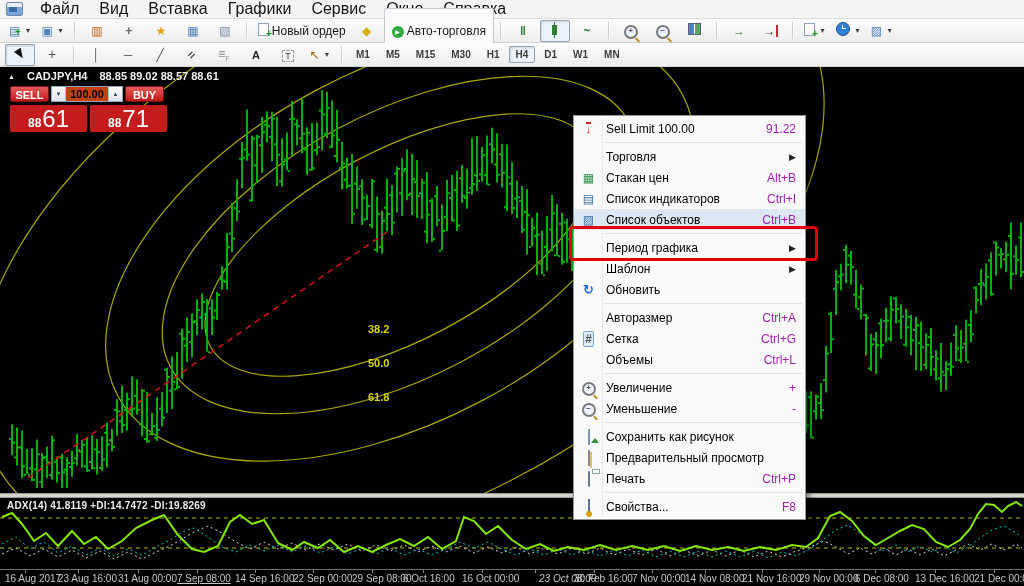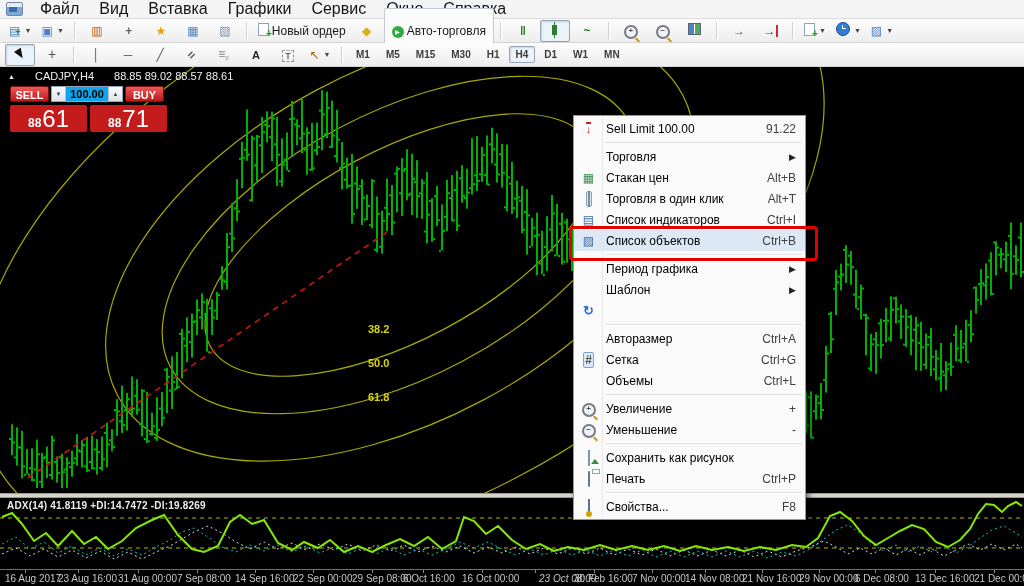--- a/index.html
+++ b/index.html
@@ -47,29 +47,29 @@
   .labelico{border:1px dashed #999;font-size:9px;padding:0 2px;color:#333}
   .shiftico{color:#444;font-weight:bold;border-right:2px solid #c03030;padding-right:1px}
   
   #chart-frame{position:absolute;left:0;top:67px;width:1024px;height:519px;border-left:2px solid #aeaeae;box-sizing:border-box}
   #chart-svg{position:absolute;left:0;top:67px}
   #splitter{position:absolute;left:0;top:493px;width:1024px;height:5px;background:#d8d4cc;
             border-top:1px solid #9a9a9a;border-bottom:1px solid #9a9a9a;box-sizing:border-box}
   #adx-svg{position:absolute;left:0;top:498px}
   #adx-bg{position:absolute;left:0;top:498px;width:1024px;height:71px;background:#000}
   #adx-label{position:absolute;left:7px;top:500px;color:#ececec;font-size:10px;font-weight:bold;z-index:3;letter-spacing:.2px}
-  #chart-header{position:absolute;left:8px;top:70px;z-index:5;color:#f0f0f0;font-size:11px;font-weight:normal;
-                display:flex;align-items:center;gap:20px}
+  #chart-header{position:absolute;left:8px;top:70px;z-index:5;color:#f0f0f0;font-size:11px;font-weight:bold;
+                display:flex;align-items:center;gap:12px}
   #chart-header .arr{font-size:7px;color:#e8e8e8}
   
   #oneclick{position:absolute;left:10px;top:86px;z-index:5;width:160px}
   #oc-row1{display:flex;gap:2px;height:16px}
   .ocbtn{width:39px;background:linear-gradient(#ea5a5a,#bf1717);color:#fff;font-size:11px;font-weight:bold;
          text-align:center;line-height:16px;border:1px solid #7d0f0f;border-radius:2px;box-sizing:border-box}
-  .spin{display:flex;width:72px;border:1px solid #94a6bc;background:#0ea5e9;box-sizing:border-box}
+  .spin{display:flex;width:72px;border:1px solid #94a6bc;background:#c2410c;box-sizing:border-box}
   .spbtn{width:13px;background:linear-gradient(#fafafa,#dde4ec);color:#346;font-size:6px;text-align:center;line-height:14px}
   .spbtn:first-child{border-right:1px solid #b8c2cc}.spbtn:last-child{border-left:1px solid #b8c2cc}
   .spval{flex:1;font-size:11px;font-weight:bold;text-align:center;line-height:14px;color:#000}
   #oc-row2{display:flex;gap:3px;margin-top:3px}
   .quote{width:77px;height:27px;background:#c41c1c;border-radius:2px;color:#fff;display:flex;
          align-items:flex-end;justify-content:center;padding-bottom:1px;box-sizing:border-box}
   .q-small{font-size:12px;font-weight:bold;margin-right:1px;padding-bottom:2px;line-height:1}
   .q-big{font-size:24px;font-weight:normal;line-height:.95}
   
   #time-axis{position:absolute;left:0;top:569px;width:1024px;height:17px;background:#000;border-top:1px solid #6e6e6e;box-sizing:border-box}
@@ -77,21 +77,21 @@
   .tick{position:absolute;top:0;width:1px;height:3px;background:#8a8a8a}
   
   #ctxmenu{position:absolute;left:573px;top:115px;width:233px;background:#fafafa;border:1px solid #979797;
            box-shadow:3px 3px 6px rgba(0,0,0,.5);padding:2px 0;z-index:30;font-size:12px;box-sizing:border-box}
   #ctxmenu::before{content:"";position:absolute;left:28px;top:2px;bottom:2px;width:1px;background:#e9e9e9}
   .cm-row{height:21px;display:flex;align-items:center;padding:0 9px 0 3px;position:relative}
   .cm-row.hl{background:#dce9f5}
   .cm-ico-wrap{width:23px;display:flex;justify-content:center;align-items:center;margin-right:6px}
   .icochk{border:1px solid #7da2ce;background:#dcebfc;border-radius:2px;padding:0 1px;display:flex;align-items:center;justify-content:center}
   .cm-label{flex:1;white-space:nowrap;color:#000000}
-  .cm-right{margin-left:0;color:#404040}
+  .cm-right{margin-left:0;color:#a21caf}
   .cm-sub{font-size:9px;color:#222;margin-left:12px}
   .cm-sep{height:1px;background:#e2e2e2;margin:3px 3px 3px 31px}
   .cmi{display:inline-flex;align-items:center;justify-content:center;font-size:12px;line-height:1}
   .cm-selllimit{color:#d02020;font-weight:bold;border-top:2px solid #d02020;font-size:11px}
   .cm-oneclick{width:13px;height:9px;border:1px solid #888;
                background:linear-gradient(90deg,#c03030 46%,#fff 46%,#fff 54%,#2a5db0 54%)}
   .cm-volumes{width:12px;height:10px;border-bottom:1px solid #555;
               background:repeating-linear-gradient(90deg,#2e9e3a 0 2px,transparent 2px 4px)}
   .cm-savepic{width:12px;height:10px;background:#d9e8f5;border:1px solid #7f93ad;position:relative}
   .cm-savepic::after{content:"";position:absolute;left:2px;bottom:1px;border-left:4px solid transparent;
@@ -772,21 +772,21 @@
   </svg>
 <div id="adx-label">ADX(14) 41.8119 +DI:14.7472 -DI:19.8269</div>
 <div id="time-axis">
     <div class="tick" style="left: 25px;"></div>
     <span class="tx" style="left: 5px;">16 Aug 2017</span>
     <div class="tick" style="left: 78px;"></div>
     <span class="tx" style="left: 58px;">23 Aug 16:00</span>
     <div class="tick" style="left: 138px;"></div>
     <span class="tx" style="left: 118px;">31 Aug 00:00</span>
     <div class="tick" style="left: 197px;"></div>
-    <span class="tx" style="left: 177px;">7 Sep 08:00</span>
+    <span class="tx" style="left: 177px; text-decoration: underline;">7 Sep 08:00</span>
     <div class="tick" style="left: 255px;"></div>
     <span class="tx" style="left: 235px;">14 Sep 16:00</span>
     <div class="tick" style="left: 313px;"></div>
     <span class="tx" style="left: 293px;">22 Sep 00:00</span>
     <div class="tick" style="left: 372px;"></div>
     <span class="tx" style="left: 352px;">29 Sep 08:00</span>
     <div class="tick" style="left: 423px;"></div>
     <span class="tx" style="left: 403px;">6 Oct 16:00</span>
     <div class="tick" style="left: 482px;"></div>
     <span class="tx" style="left: 462px;">16 Oct 00:00</span>
@@ -826,29 +826,20 @@
     </div>
     <div class="cm-row">
       <span class="cm-ico-wrap">
         <span><span class="cmi" style="color:#2f8f4f">▦</span></span>
       </span>
       <span class="cm-label">Стакан цен</span>
       <span class="cm-right">Alt+B</span>
     </div>
     <div class="cm-row">
       <span class="cm-ico-wrap">
-        <span class="icochk">
-          <span><span class="cm-oneclick"></span></span>
-        </span>
-      </span>
-      <span class="cm-label">Торговля в один клик</span>
-      <span class="cm-right">Alt+T</span>
-    </div>
-    <div class="cm-row">
-      <span class="cm-ico-wrap">
         <span><span class="cmi" style="color:#3a6ea5">▤</span></span>
       </span>
       <span class="cm-label">Список индикаторов</span>
       <span class="cm-right">Ctrl+I</span>
     </div>
     <div class="cm-row hl">
       <span class="cm-ico-wrap">
         <span><span class="cmi" style="color:#3a6ea5">▨</span></span>
       </span>
       <span class="cm-label">Список объектов</span>
@@ -862,20 +853,21 @@
     </div>
     <div class="cm-row">
       <span class="cm-ico-wrap"></span>
       <span class="cm-label">Шаблон</span>
       <span class="cm-sub">▶</span>
     </div>
     <div class="cm-row">
       <span class="cm-ico-wrap">
         <span><span class="cmi" style="color:#2a6fd4;font-weight:bold;font-size:13px">↻</span></span>
       </span>
+      <span class="cm-label">Обновить</span>
     </div>
     <div class="cm-sep"></div>
     <div class="cm-row">
       <span class="cm-ico-wrap"></span>
       <span class="cm-label">Авторазмер</span>
       <span class="cm-right">Ctrl+A</span>
     </div>
     <div class="cm-row">
       <span class="cm-ico-wrap">
         <span class="icochk">
@@ -906,20 +898,26 @@
       </span>
       <span class="cm-label">Уменьшение</span>
       <span class="cm-right">-</span>
     </div>
     <div class="cm-sep"></div>
     <div class="cm-row">
       <span class="cm-ico-wrap">
         <span><span class="cm-savepic"></span></span>
       </span>
       <span class="cm-label">Сохранить как рисунок</span>
+    </div>
+    <div class="cm-row">
+      <span class="cm-ico-wrap">
+        <span><span class="cm-preview"></span></span>
+      </span>
+      <span class="cm-label">Предварительный просмотр</span>
     </div>
     <div class="cm-row">
       <span class="cm-ico-wrap">
         <span><span class="cm-print"></span></span>
       </span>
       <span class="cm-label">Печать</span>
       <span class="cm-right">Ctrl+P</span>
     </div>
     <div class="cm-sep"></div>
     <div class="cm-row">

